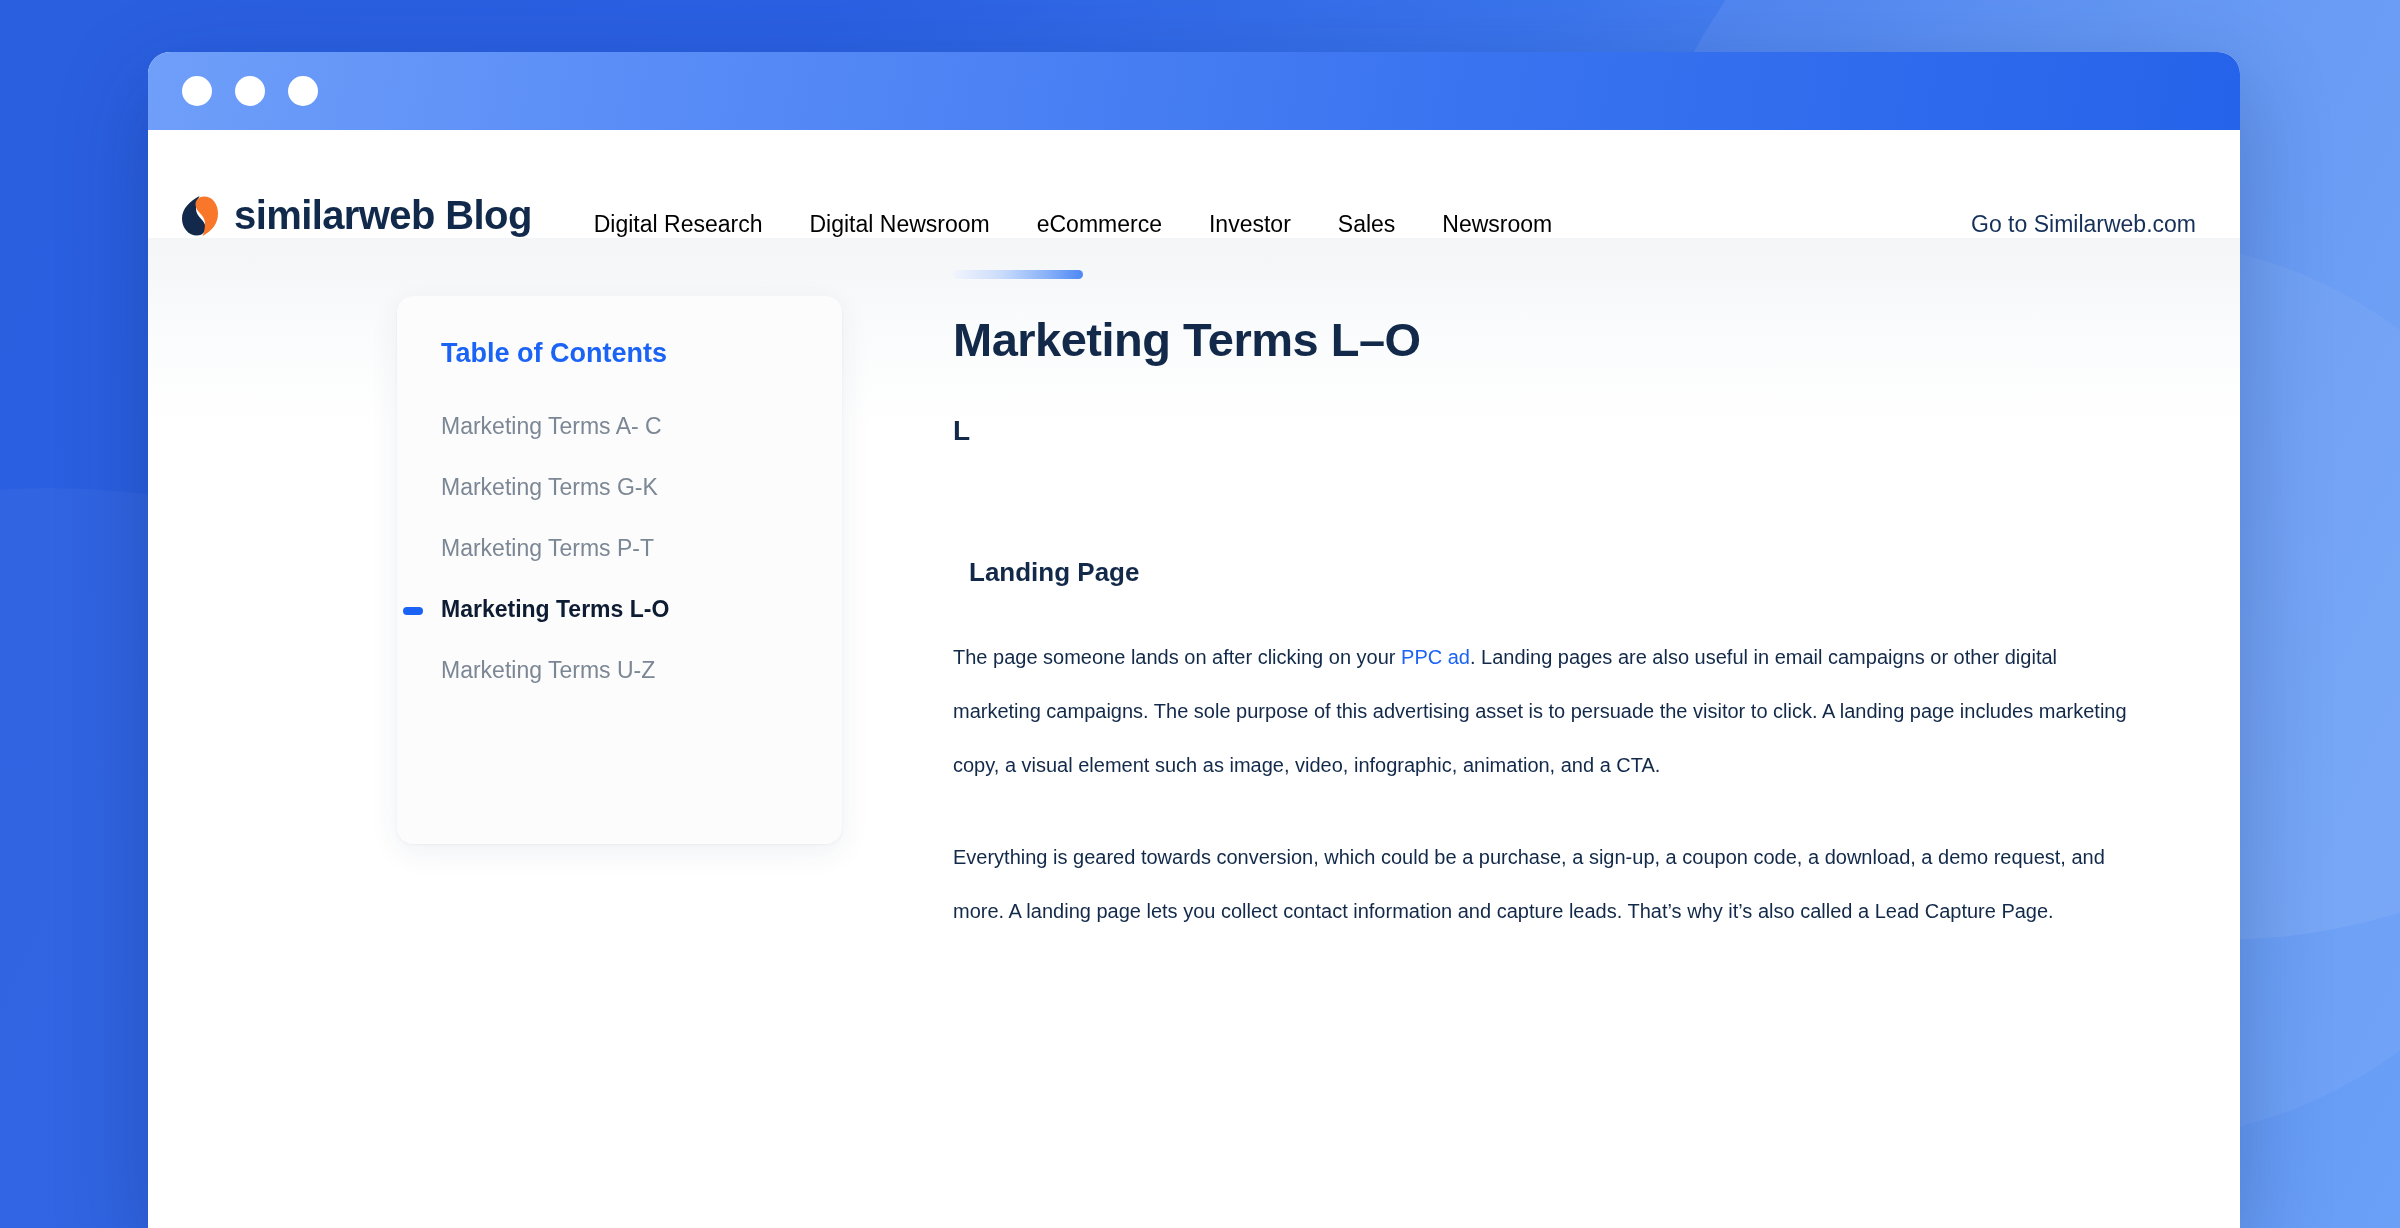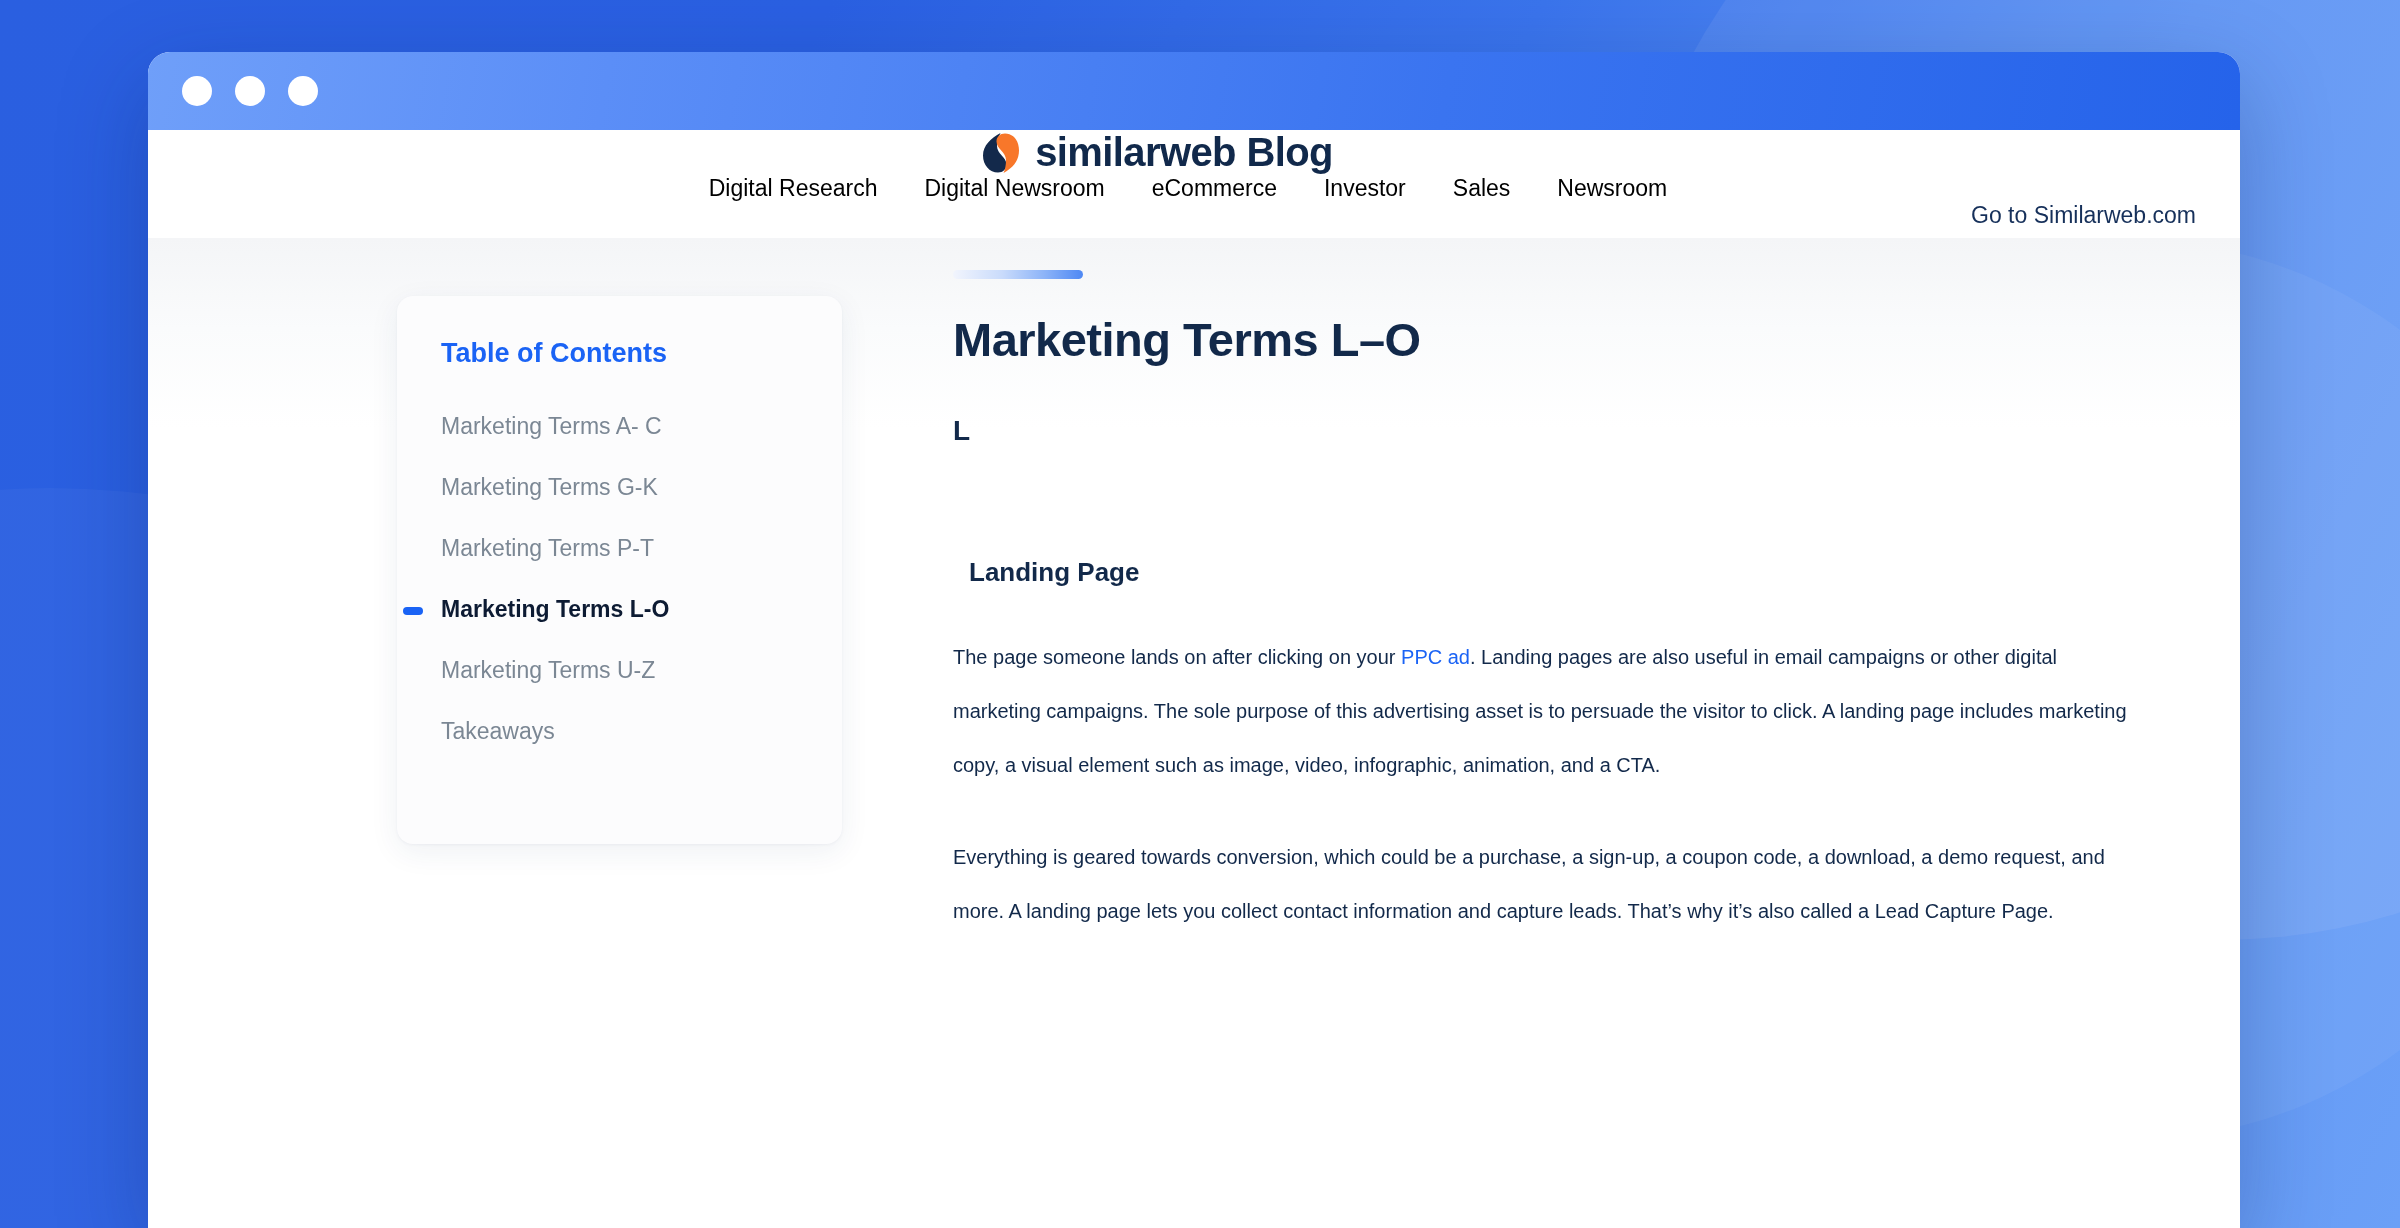--- a/index.html
+++ b/index.html
@@ -62,24 +62,23 @@
     height: 30px;
     border-radius: 50%;
     background: #ffffff;
   }
 
   
   #site-header {
     height: 108px;
     background: #ffffff;
     display: flex;
-    align-items: center;
+    align-items: flex-end;
     padding: 0 44px 0 32px;
     position: relative;
-    flex-direction: column;
   }
   #brand {
     display: flex;
     align-items: center;
     gap: 14px;
     margin-right: 62px;
   }
   #logo-mark { width: 40px; height: 44px; flex: none; }
   #brand-text {
     font-size: 40px;
@@ -284,23 +283,20 @@
       <div class="toc-item">
         <span>Marketing Terms P-T</span>
       </div>
       <div class="toc-item active">
         <span class="toc-marker"></span>
         <span>Marketing Terms L-O</span>
       </div>
       <div class="toc-item">
         <span>Marketing Terms U-Z</span>
       </div>
-      <div class="toc-item">
-        <span>Takeaways</span>
-      </div>
     </aside>
 
     <article id="article">
       <div id="title-accent"></div>
       <h1 id="article-title">Marketing Terms L–O</h1>
       <h2 id="letter-heading">L</h2>
       <h3 id="term-heading">Landing Page</h3>
 
       <p class="para"><span>The page someone lands on after clicking on your </span><a class="inline-link">PPC ad</a><span>. Landing pages are also useful in email campaigns or other digital marketing campaigns. The sole purpose of this advertising asset is to persuade the visitor to click. A landing page includes marketing copy, a visual element such as image, video, infographic, animation, and a CTA.</span></p>
 

